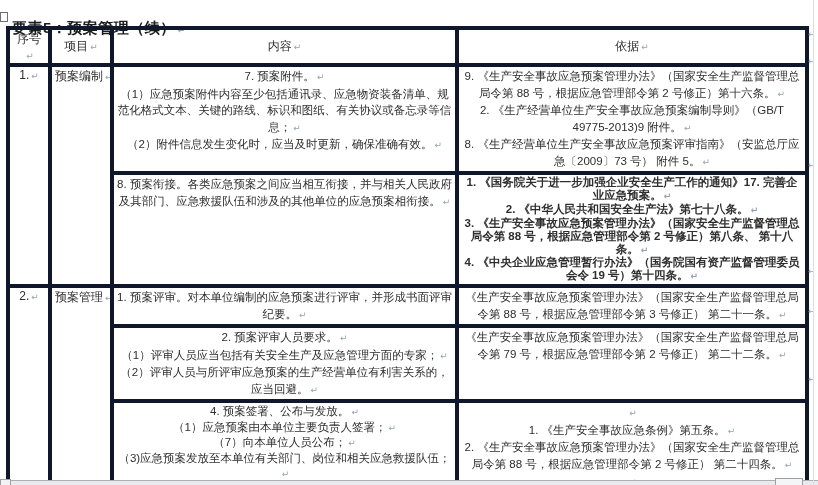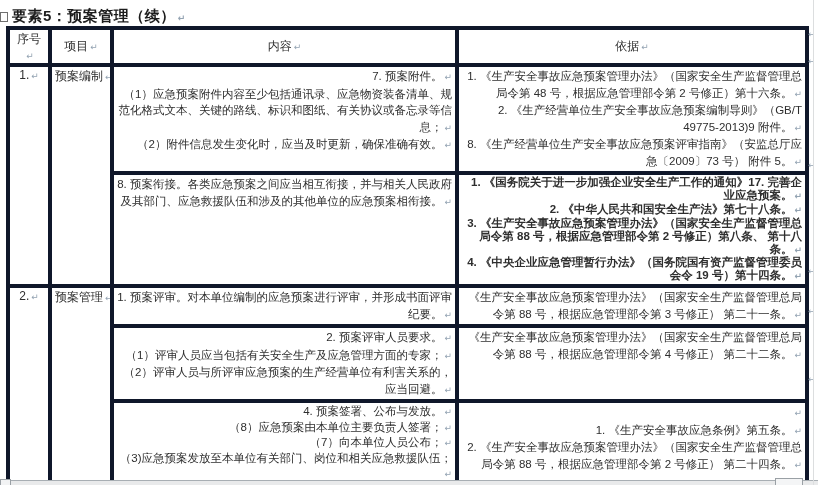--- a/index.html
+++ b/index.html
@@ -2,42 +2,42 @@
 <html><head>
 <meta charset="utf-8">
 <style>
   html,body { margin:0; padding:0; }
   .canvas {
     position:relative; width:818px; height:485px; background:#ffffff;
     font-family:"Liberation Sans","DejaVu Sans",sans-serif;
     color:#2e2e2e; overflow:hidden;
   }
   .title {
-    position:absolute; left:12px; top:7px; font-size:15px; font-weight:bold;
+    position:absolute; left:12px; top:19px; font-size:15px; font-weight:bold;
     color:#1c1c1c; letter-spacing:0.5px; white-space:nowrap;
   }
   .table-handle {
     position:absolute; left:0; top:12px; width:6px; height:8px;
     border:1px solid #6f6f6f; background:#fdfdfd;
   }
   table.doc {
     position:absolute; left:6px; top:26px; width:799px;
     border-collapse:collapse; table-layout:fixed;
   }
   table.doc td, table.doc th {
     border:4px solid #0f172a; padding:1px 3px; vertical-align:top;
     overflow:hidden;
   }
   table.doc th {
     font-weight:normal; text-align:center; vertical-align:middle; font-size:12px;
   }
   td.key {
     text-align:center; vertical-align:middle; font-size:12px; white-space:nowrap;
   }
-  .para { font-size:11.5px; line-height:16.5px; text-align:right; }
+  .para { font-size:11.5px; line-height:16.5px; text-align:center; }
   td.tight .para { line-height:12.9px;font-weight:bold; }
   td.dense .para { line-height:14.6px; }
   td.v-mid { vertical-align:middle; }
   .mark { color:#93a3b2; font-size:9px; margin-left:2px; font-family:"DejaVu Sans",sans-serif; }
   .row-end-mark { position:absolute; left:808px; color:#93a3b2; font-size:9px; }
   .bottom-line { position:absolute; left:0; top:480px; width:818px; height:1px; background:#a8aeb3; }
   .bottom-fill { position:absolute; left:0; top:481px; width:818px; height:4px; background:#e9eaeb; }
   .corner-box-left {
     position:absolute; left:0; top:479px; width:9px; height:5px;
     background:#f2f3f4; border:1px solid #9aa0a5;
@@ -76,21 +76,21 @@
 
     <tr style="height:104px">
       <td class="key pm" rowspan="2">1.<span class="mark">↵</span></td>
       <td class="key pm" rowspan="2">预案编制<span class="mark">↵</span></td>
       <td>
             <div class="para"><span>7. 预案附件。</span><span class="mark">↵</span></div>
             <div class="para"><span>（1）应急预案附件内容至少包括通讯录、应急物资装备清单、规范化格式文本、关键的路线、标识和图纸、有关协议或备忘录等信息；</span><span class="mark">↵</span></div>
             <div class="para"><span>（2）附件信息发生变化时，应当及时更新，确保准确有效。</span><span class="mark">↵</span></div>
           </td>
       <td>
-            <div class="para"><span>1. 《生产安全事故应急预案管理办法》（国家安全生产监督管理总局令第 48 号，根据应急管理部令第 2 号修正）第十六条。</span><span class="mark">↵</span></div>
+            <div class="para"><span>9. 《生产安全事故应急预案管理办法》（国家安全生产监督管理总局令第 88 号，根据应急管理部令第 2 号修正）第十六条。</span><span class="mark">↵</span></div>
             <div class="para"><span>2. 《生产经营单位生产安全事故应急预案编制导则》（GB/T 49775-2013)9 附件。</span><span class="mark">↵</span></div>
             <div class="para"><span>8. 《生产经营单位生产安全事故应急预案评审指南》（安监总厅应急〔2009〕73 号） 附件 5。</span><span class="mark">↵</span></div>
           </td>
     </tr>
     <tr style="height:106px">
       <td class="v-mid">
             <div class="para"><span>8. 预案衔接。各类应急预案之间应当相互衔接，并与相关人民政府及其部门、应急救援队伍和涉及的其他单位的应急预案相衔接。</span><span class="mark">↵</span></div>
           </td>
       <td class="tight">
             <div class="para"><span>1. 《国务院关于进一步加强企业安全生产工作的通知》17. 完善企业应急预案。</span><span class="mark">↵</span></div>
@@ -110,27 +110,27 @@
             <div class="para"><span>《生产安全事故应急预案管理办法》（国家安全生产监督管理总局令第 88 号，根据应急管理部令第 3 号修正） 第二十一条。</span><span class="mark">↵</span></div>
           </td>
     </tr>
     <tr style="height:68px">
       <td>
             <div class="para"><span>2. 预案评审人员要求。</span><span class="mark">↵</span></div>
             <div class="para"><span>（1）评审人员应当包括有关安全生产及应急管理方面的专家；</span><span class="mark">↵</span></div>
             <div class="para"><span>（2）评审人员与所评审应急预案的生产经营单位有利害关系的，应当回避。</span><span class="mark">↵</span></div>
           </td>
       <td class="v-mid">
-            <div class="para"><span>《生产安全事故应急预案管理办法》（国家安全生产监督管理总局令第 88 号，根据应急管理部令第 4 号修正） 第二十二条。</span><span class="mark">↵</span></div>
+            <div class="para"><span>《生产安全事故应急预案管理办法》（国家安全生产监督管理总局令第 79 号，根据应急管理部令第 2 号修正） 第二十二条。</span><span class="mark">↵</span></div>
           </td>
     </tr>
     <tr style="height:106px">
       <td class="dense">
             <div class="para"><span>4. 预案签署、公布与发放。</span><span class="mark">↵</span></div>
-            <div class="para"><span>（8）应急预案由本单位主要负责人签署；</span><span class="mark">↵</span></div>
+            <div class="para"><span>（1）应急预案由本单位主要负责人签署；</span><span class="mark">↵</span></div>
             <div class="para"><span>（7）向本单位人员公布；</span><span class="mark">↵</span></div>
             <div class="para"><span>（3)应急预案发放至本单位有关部门、岗位和相关应急救援队伍；</span><span class="mark">↵</span></div>
             <div class="para"><span>（4）事故风险可能影响周边其他单位、人员的，生产经营单位应当将有关事故风险的性质、影响范围和应急防范措施告知周边的其他单位和人员。</span></div>
           </td>
       <td>
             <div class="para"><span></span><span class="mark">↵</span></div>
             <div class="para"><span>1. 《生产安全事故应急条例》第五条。</span><span class="mark">↵</span></div>
             <div class="para"><span>2. 《生产安全事故应急预案管理办法》（国家安全生产监督管理总局令第 88 号，根据应急管理部令第 2 号修正） 第二十四条。</span><span class="mark">↵</span></div>
             <div class="para"><span></span><span class="mark">↵</span></div>
           </td>

